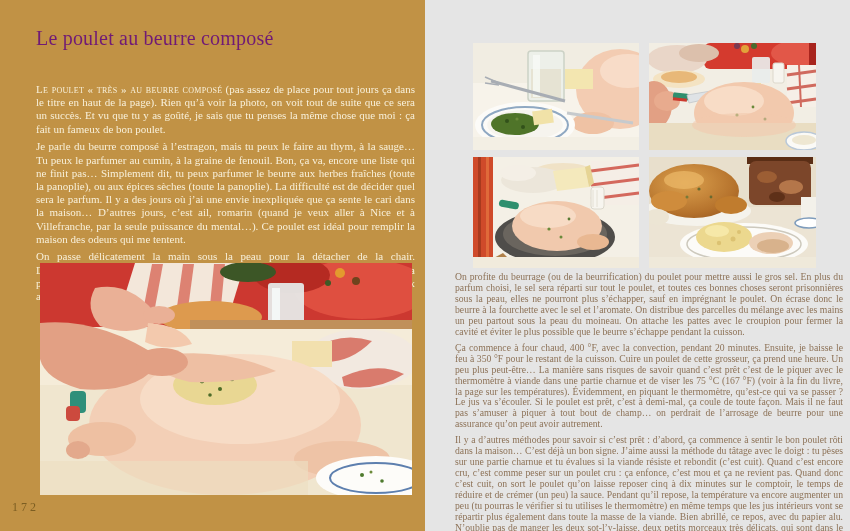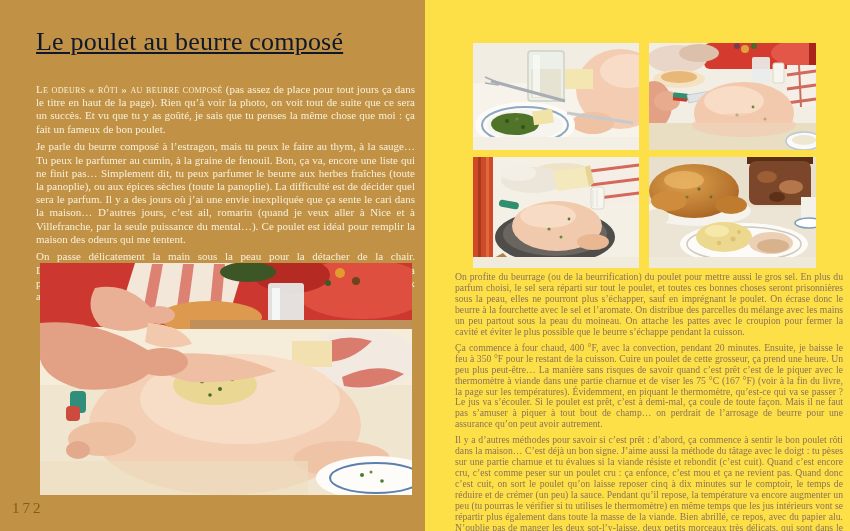--- a/index.html
+++ b/index.html
@@ -7,40 +7,40 @@
     position:relative; width:850px; height:531px; overflow:hidden;
     font-family:"Liberation Serif","DejaVu Serif",serif; background:#fefefd;
   }
   
   .page-left {
     position:absolute; left:0; top:0; width:425px; height:531px;
     background:#c19245; color:#f8f0da;
   }
   .page-title {
     position:absolute; left:36px; top:27px; margin:0;
-    font-size:26px; font-weight:400; color:#0f172a; letter-spacing:0.2px;text-decoration:underline;
+    font-size:20px; font-weight:400; color:#701a75; letter-spacing:0.2px;
   }
   .body-left {
     position:absolute; left:36px; top:83px; width:379px;
     font-size:11px; line-height:13.2px; text-align:justify; color:#f8f0da;
   }
   .body-left p { margin:0 0 4.5px 0; }
   .lead-caps { font-variant:small-caps; letter-spacing:0.3px; }
   .photo-main {
     position:absolute; left:40px; top:263px; width:372px; height:232px;
     margin:0; overflow:hidden;
   }
   .folio-left {
     position:absolute; left:12px; top:500px;
-    font-size:15px; letter-spacing:3px; color:#7c5e22;
+    font-size:12px; letter-spacing:3px; color:#7c5e22;
   }
   
   .page-right {
     position:absolute; left:425px; top:0; width:425px; height:531px;
-    background:#fde047; color:#8d7257;
+    background:#e5e5e5; color:#8d7257;
   }
   .photo-grid {
     position:absolute; left:48px; top:43px; width:343px;
     display:grid; grid-template-columns:166px 167px; grid-template-rows:107px 111px;
     gap:7px 10px;
   }
   .photo-grid figure { margin:0; overflow:hidden; }
   .body-right {
     position:absolute; left:30px; top:272px; width:388px;
     font-size:9.7px; line-height:10.95px; text-align:justify; color:#8d7257;
@@ -50,21 +50,21 @@
 </style>
 </head>
 <body>
 
 <div class="spread">
 
   <section class="page-left">
     <h1 class="page-title">Le poulet au beurre composé</h1>
 
     <div class="body-left">
-      <p><span class="lead-caps">Le odeurs « rôti » au beurre composé</span><span> (pas assez de place pour tout jours ça dans le titre en haut de la page). Rien qu’à voir la photo, on voit tout de suite que ce sera un succès. Et vu que tu y as goûté, je sais que tu penses la même chose que moi : ça fait un fameux de bon poulet.</span></p>
+      <p><span class="lead-caps">Le poulet « très » au beurre composé</span><span> (pas assez de place pour tout jours ça dans le titre en haut de la page). Rien qu’à voir la photo, on voit tout de suite que ce sera un succès. Et vu que tu y as goûté, je sais que tu penses la même chose que moi : ça fait un fameux de bon poulet.</span></p>
       <p>Je parle du beurre composé à l’estragon, mais tu peux le faire au thym, à la sauge… Tu peux le parfumer au cumin, à la graine de fenouil. Bon, ça va, encore une liste qui ne finit pas… Simplement dit, tu peux parfumer le beurre aux herbes fraîches (toute la panoplie), ou aux épices sèches (toute la panoplie). La difficulté est de décider quel sera le parfum. Il y a des jours où j’ai une envie inexpliquée que ça sente le cari dans la maison… D’autres jours, c’est ail, romarin (quand je veux aller à Nice et à Villefranche, par la seule puissance du mental…). Ce poulet est idéal pour remplir la maison des odeurs qui me tentent.</p>
       <p>On passe délicatement la main sous la peau pour la détacher de la chair. Délicatement, car elle peut se déchirer et on perd tout l’effet. On peut aller décoller la peau jusque dans le haut des cuisses, et jusqu’au cou. Jusqu’au plus loin que tu peux aller.</p>
     </div>
 
     <figure class="photo-main">
       <svg viewBox="0 0 372 232" preserveAspectRatio="none">
         <rect width="372" height="232" fill="#f1e7d2"></rect>
         <rect width="372" height="64" fill="#cc3830"></rect>
         <ellipse cx="322" cy="26" rx="68" ry="30" fill="#df4f40"></ellipse>
         <ellipse cx="252" cy="12" rx="38" ry="18" fill="#b52a22"></ellipse>

